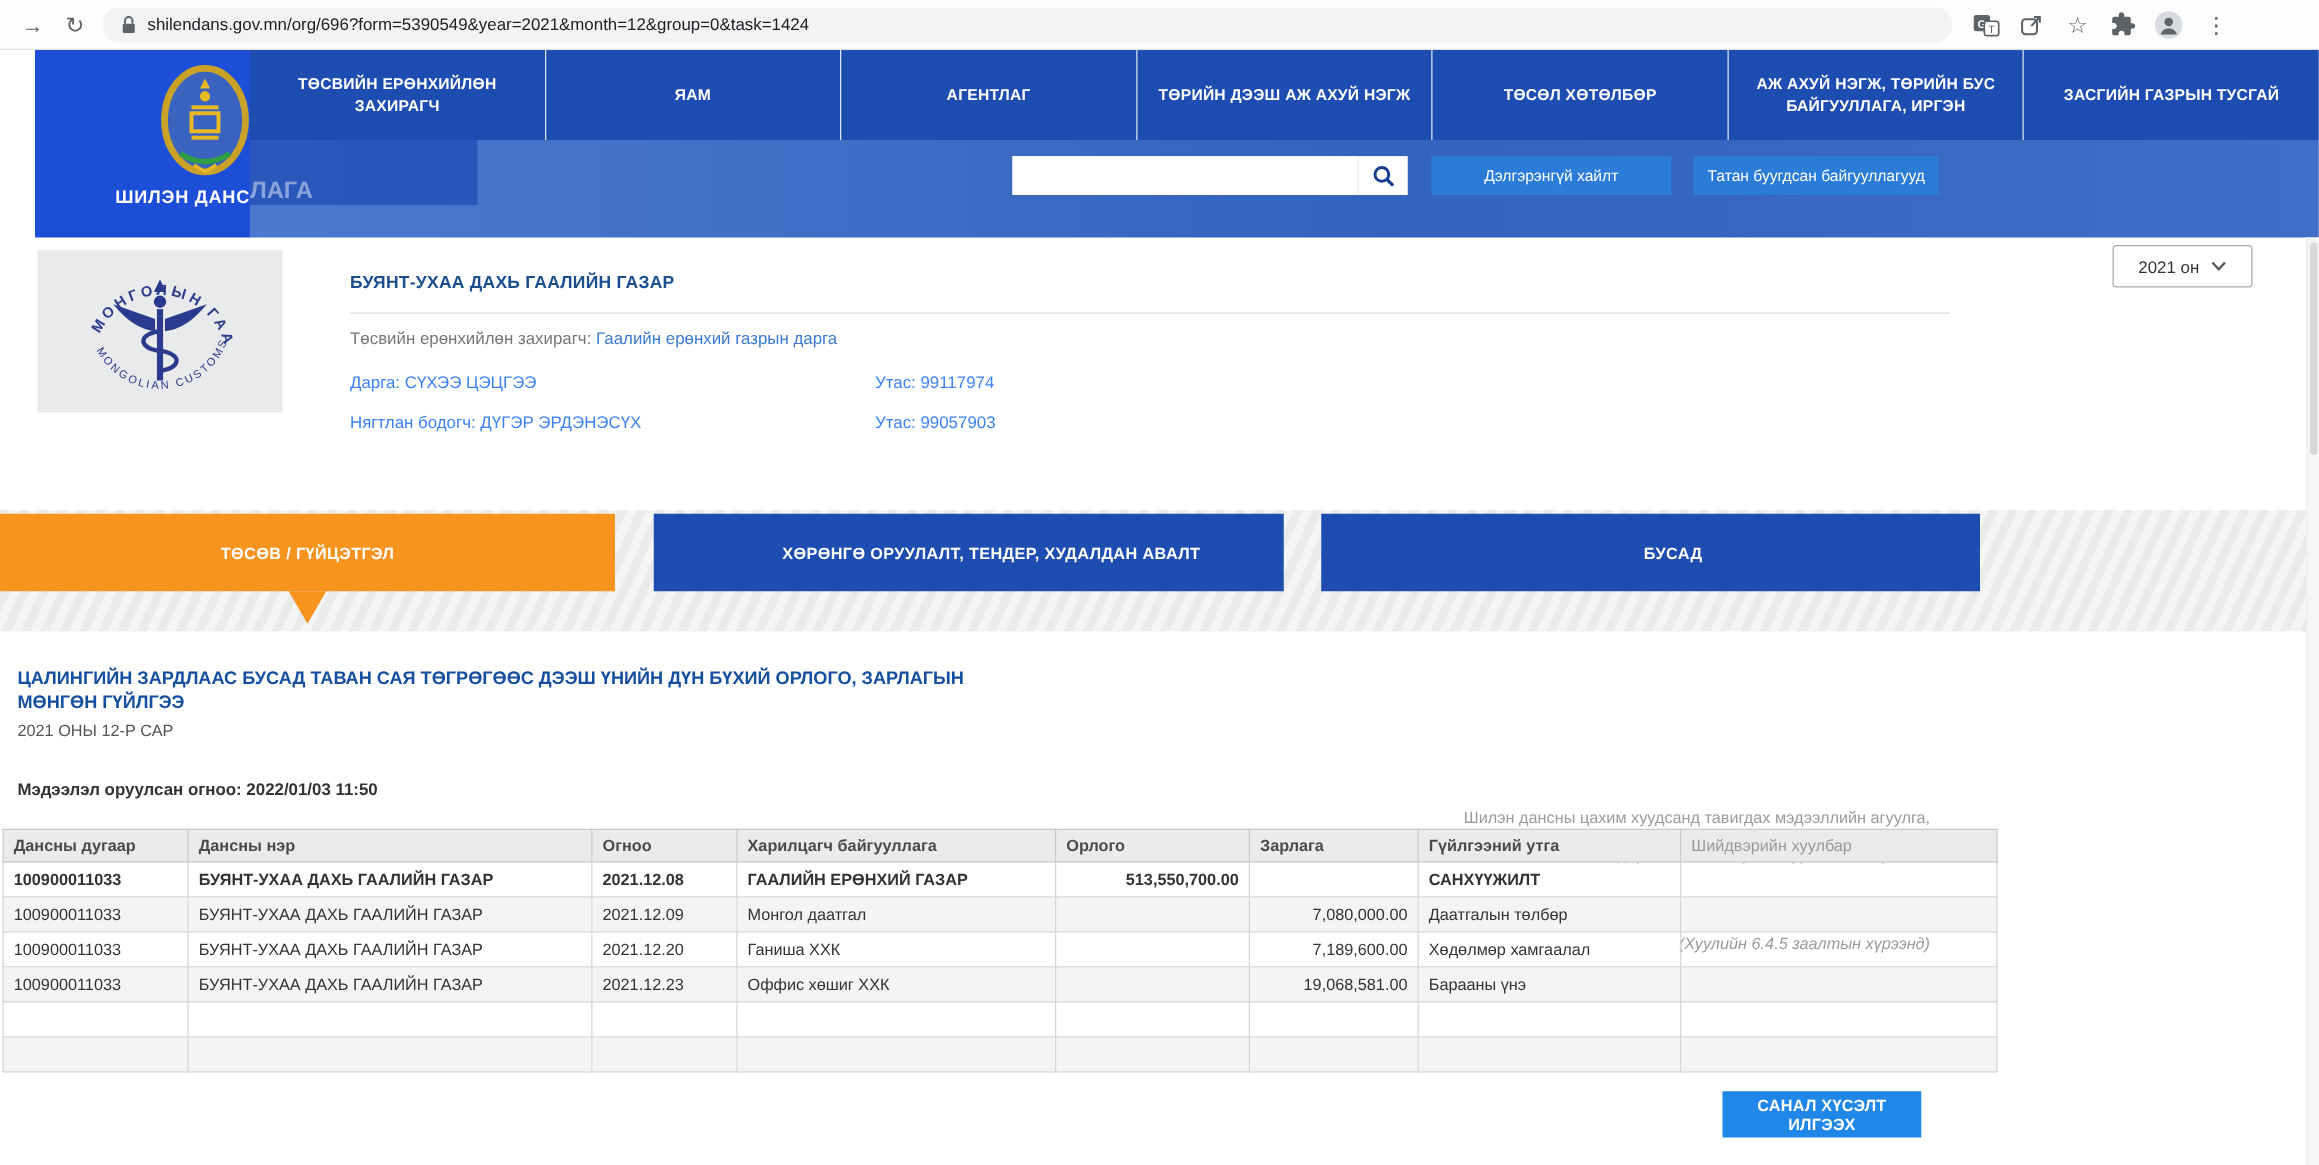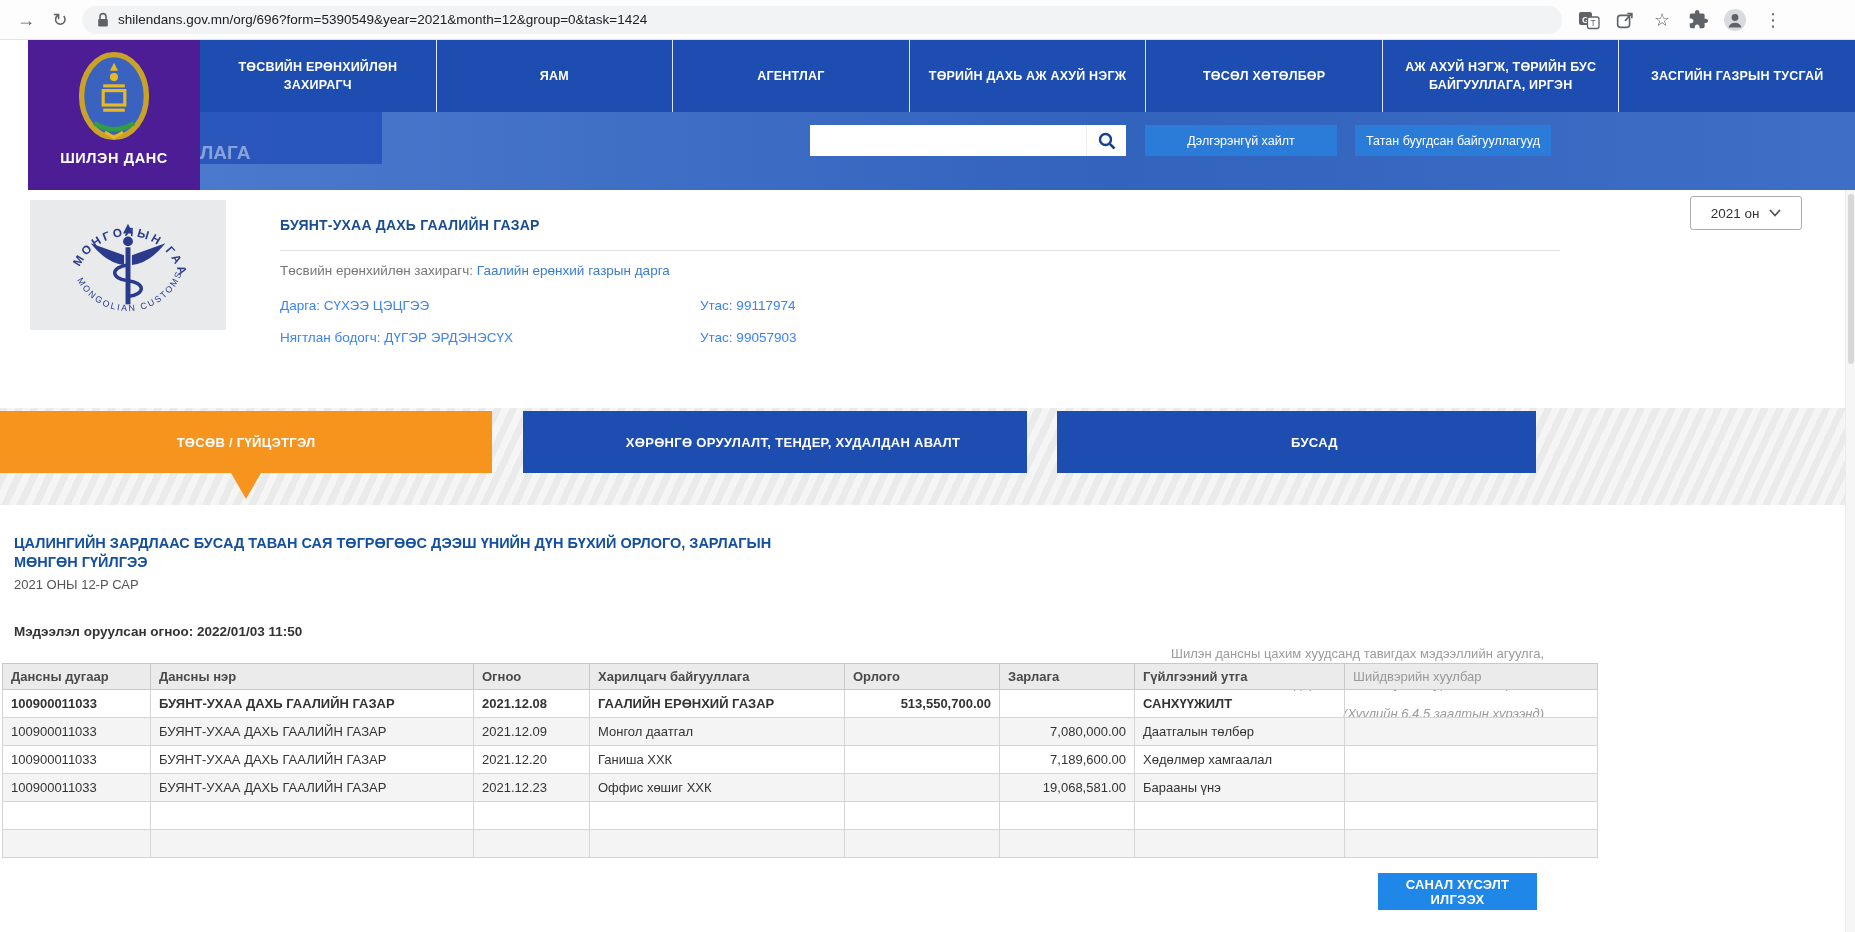--- a/index.html
+++ b/index.html
@@ -13,21 +13,21 @@
   .b-ico { color:#5f6368; font-size:18px; line-height:1; width:24px; text-align:center; cursor:pointer; }
   .urlbar { flex:1; height:28px; background:#f1f3f4; border-radius:14px;
             display:flex; align-items:center; gap:8px; padding:0 14px; max-width:1480px; }
   .urlbar svg { flex:0 0 auto; }
   .url-text { font-size:13.5px; color:#202124; white-space:nowrap; overflow:hidden; }
   .b-right { display:flex; align-items:center; gap:14px; margin-left:6px; }
 
   
   .sitehead { position:absolute; top:40px; left:28px; right:0; height:150px; }
   .brand { position:absolute; left:0; top:0; width:172px; height:150px;
-           background:#4c1d95; display:flex; flex-direction:column; align-items:center; z-index:3; }
+           background:#1d4ed8; display:flex; flex-direction:column; align-items:flex-end; z-index:3; }
   .brand-label { color:#fff; font-size:14.5px; font-weight:bold; letter-spacing:.6px; margin-top:6px; }
   .navrow { position:absolute; left:172px; right:0; top:0; height:72px;
             background:#1d4db0; display:flex; }
   .nav-item { flex:1 1 0; color:#fff; font-size:12.5px; font-weight:bold;
               display:flex; align-items:center; justify-content:center; text-align:center;
               padding:0 14px; line-height:1.45; cursor:pointer; letter-spacing:.2px; }
   .nav-item + .nav-item { border-left:1px solid rgba(255,255,255,.85); }
   .subbar { position:absolute; left:172px; right:0; top:72px; height:78px;
             background:linear-gradient(90deg,#4b79cd 0%, #3263bd 55%, #3e6ec5 100%); }
   .ghost-box { position:absolute; left:0; top:0; width:182px; height:52px;
@@ -64,30 +64,30 @@
              background-image:repeating-linear-gradient(115deg, rgba(0,0,0,.018) 0 7px, rgba(255,255,255,.4) 7px 14px); }
   .tab { position:absolute; top:3px; height:62px; display:flex; align-items:center; justify-content:center;
          color:#fff; font-size:13px; font-weight:bold; letter-spacing:.3px; cursor:pointer; text-align:center; }
   .tab.blue { background:#1d4db0;padding-left:36px; }
   .tab.active { background:#f7941e; }
   .tab.active::after { content:""; position:absolute; top:62px; left:50%; margin-left:-15px;
                        border-left:15px solid transparent; border-right:15px solid transparent;
                        border-top:26px solid #f7941e; }
   .tab1 { left:0; width:492px; }
   .tab2 { left:523px; width:504px; }
-  .tab3 { left:1057px; width:479px; }
+  .tab3 { left:1057px; width:527px; }
 
   
   .report { position:absolute; left:14px; top:534px; width:1530px; display:flex; justify-content:space-between;flex-direction:column; }
   .rep-left { width:780px; }
   .rep-title { color:#1550a0; font-size:14.5px; font-weight:bold; line-height:1.3; }
   .rep-sub { color:#555; font-size:13px; margin-top:5px; }
   .rep-date { color:#333; font-size:13.5px; font-weight:bold; margin-top:32px; }
   .rep-right { flex:1; text-align:right; color:#9b9b9b; font-size:13px; line-height:30px; }
-  .rep-right .it { font-style:italic; }
+  .rep-right .it { font-style:italic;margin-top:41px; }
 
   
   table.tx { position:absolute; left:2px; top:663px; width:1595px; border-collapse:collapse;
              font-size:13px; color:#333; table-layout:fixed; }
   table.tx th { background:#ebebeb; border:1px solid #c9c9c9; font-weight:bold; color:#4a4a4a;
                 text-align:left; padding:4px 8px; height:26px; }
   table.tx th:last-child { color:#999; font-weight:normal; }
   table.tx td { border:1px solid #d5d5d5; padding:3px 8px; height:28px; white-space:nowrap;
                 overflow:hidden; }
   table.tx tbody tr:nth-child(even) { background:#f4f4f4; }
@@ -153,21 +153,21 @@
       <path d="M18 80 q22 14 44 0" fill="none" stroke="#2f9e44" stroke-width="5"></path>
       <path d="M30 90 l10 6 l10 -6" fill="none" stroke="#e8b923" stroke-width="3"></path>
     </svg>
     <div class="brand-label">ШИЛЭН ДАНС</div>
   </div>
 
   <nav class="navrow">
       <div class="nav-item">ТӨСВИЙН ЕРӨНХИЙЛӨН ЗАХИРАГЧ</div>
       <div class="nav-item">ЯАМ</div>
       <div class="nav-item">АГЕНТЛАГ</div>
-      <div class="nav-item">ТӨРИЙН ДАХЬ АЖ АХУЙ НЭГЖ</div>
+      <div class="nav-item">ТӨРИЙН ДЭЭШ АЖ АХУЙ НЭГЖ</div>
       <div class="nav-item">ТӨСӨЛ ХӨТӨЛБӨР</div>
       <div class="nav-item">АЖ АХУЙ НЭГЖ, ТӨРИЙН БУС БАЙГУУЛЛАГА, ИРГЭН</div>
       <div class="nav-item">ЗАСГИЙН ГАЗРЫН ТУСГАЙ</div>
     </nav>
 
   <div class="subbar">
     <div class="ghost-box">
       <span>ЛАГА</span>
     </div>
     <div class="searchwrap">

